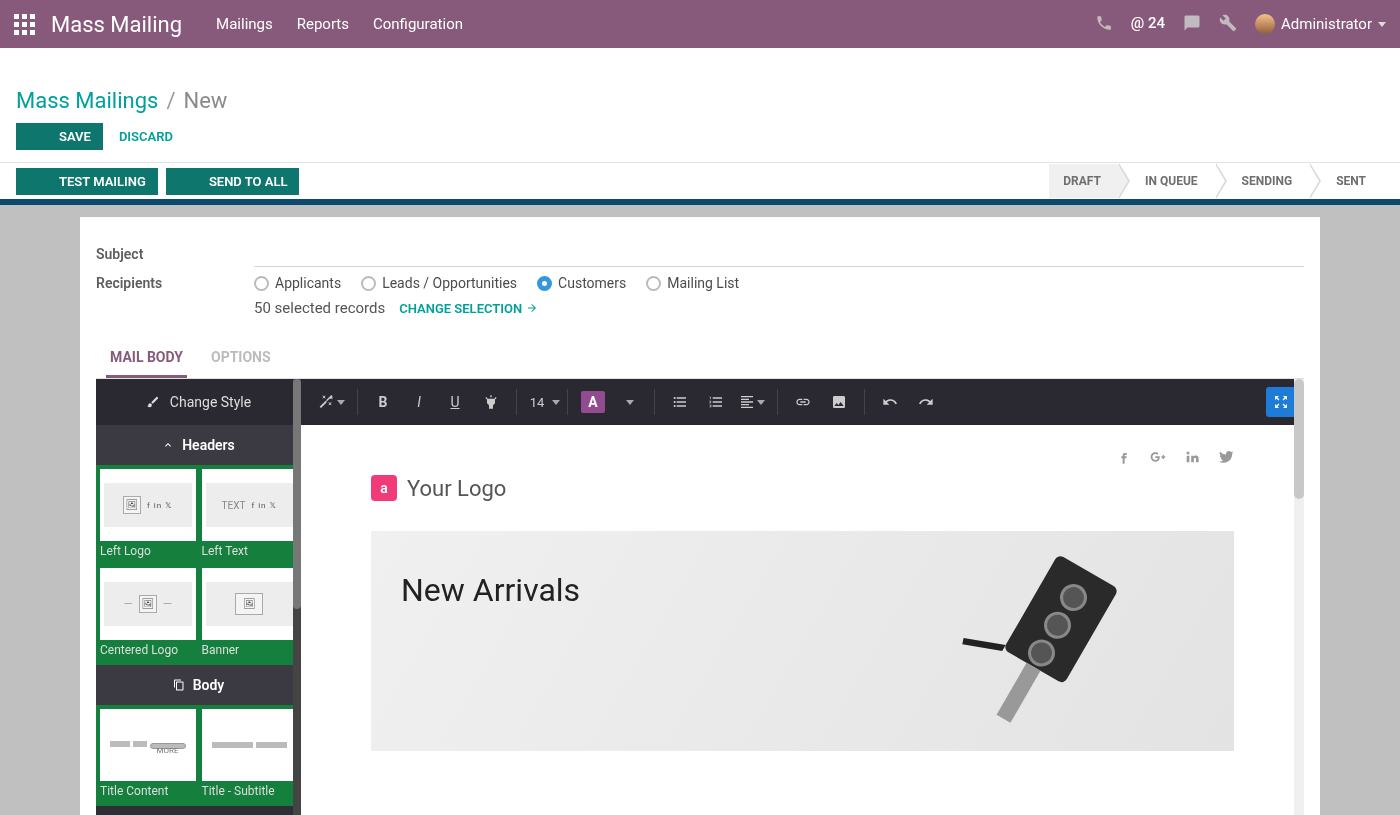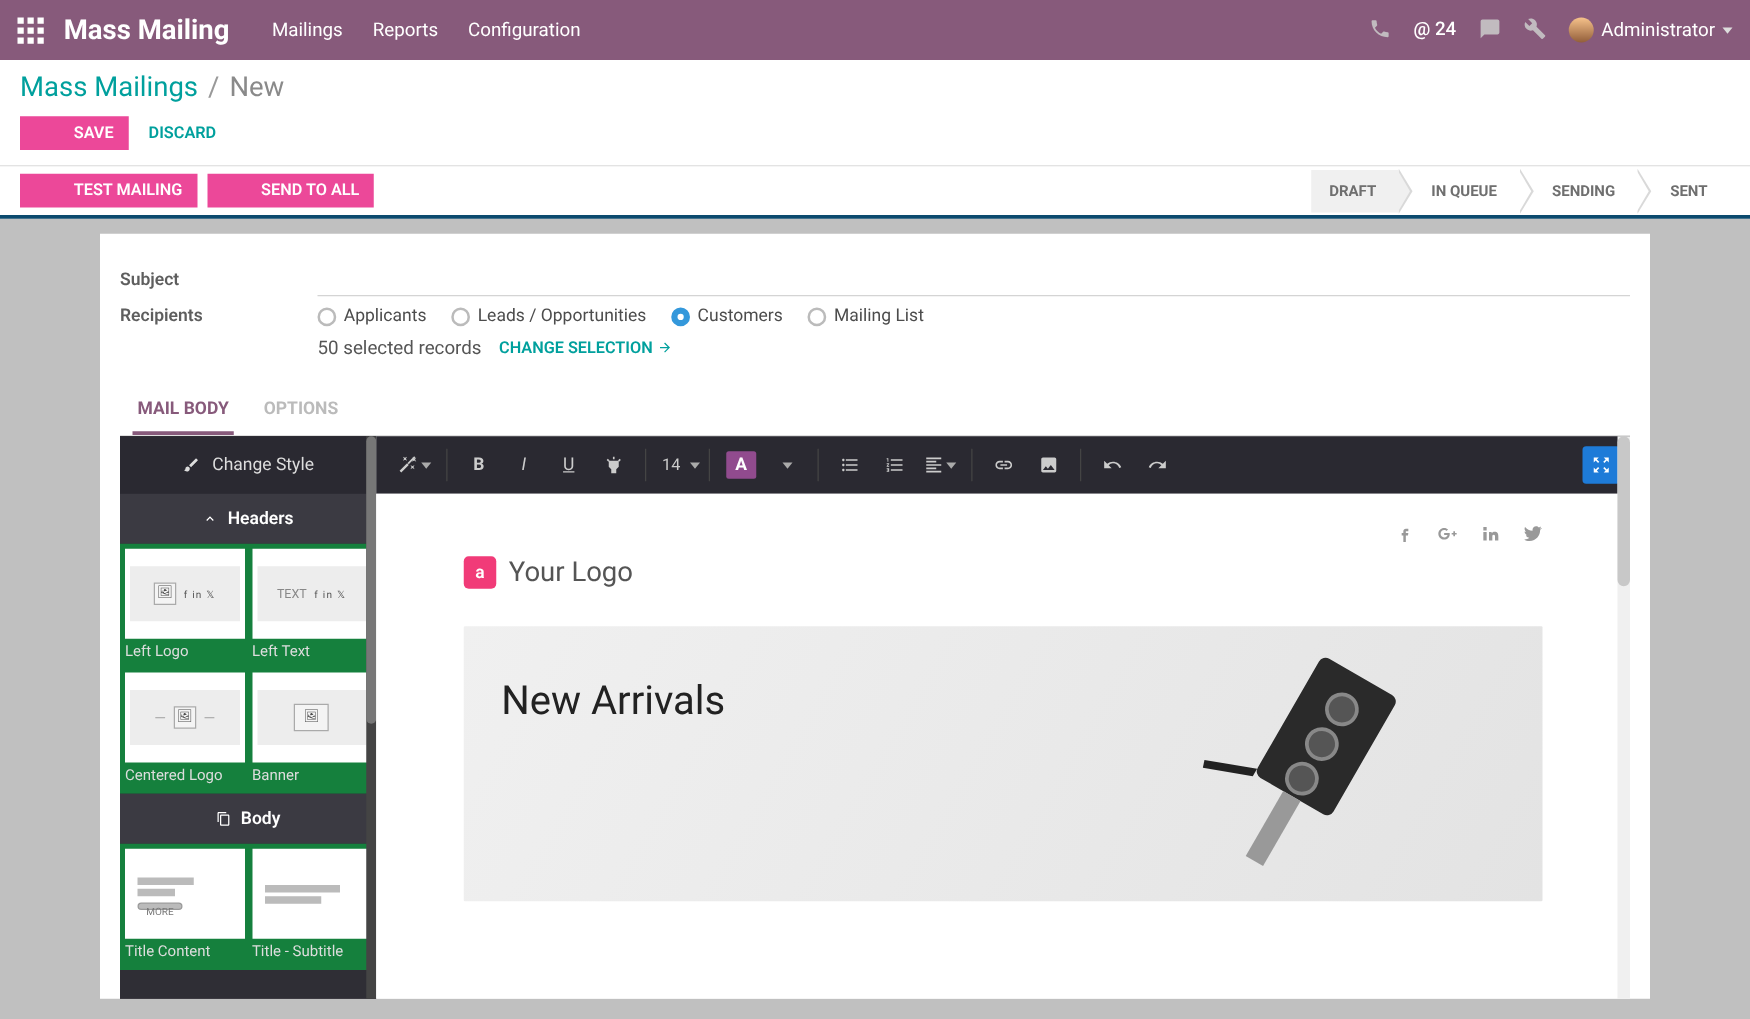--- a/index.html
+++ b/index.html
@@ -2,43 +2,43 @@
 <html><head>
 <meta charset="utf-8">
 <style>
 * { margin: 0; padding: 0; box-sizing: border-box; font-family: -apple-system, BlinkMacSystemFont, "Segoe UI", Roboto, "Helvetica Neue", Arial, sans-serif; }
 body { background: #c0c0c0; width: 1400px; height: 815px; overflow: hidden; font-size: 14px; color: #4c4c4c; }
 
 
 .topbar { background: #875A7B; height: 48px; display: flex; align-items: center; padding: 0 14px; color: #fff; }
 .apps-grid { display: grid; grid-template-columns: repeat(3, 5px); grid-template-rows: repeat(3, 5px); gap: 3px; margin-right: 16px; cursor: pointer; }
 .apps-grid div { background: #fff; }
-.app-name { font-size: 22px; font-weight: 700; margin-right: 34px; }
+.app-name { font-size: 22px; font-weight: 400; margin-right: 34px; }
 .nav-links { display: flex; gap: 24px; }
 .nav-links span { font-size: 15px; cursor: pointer; }
 .topbar-right { margin-left: auto; display: flex; align-items: flex-start; gap: 18px; font-size: 15px; }
 .topbar-right .ico { width: 18px; height: 18px; fill: #ccc; cursor: pointer; opacity: 0.85; }
 .at-count { display: flex; align-items: center; gap: 2px; font-weight: 500; }
 .user-chip { display: flex; align-items: center; gap: 6px; cursor: pointer; }
 .avatar { width: 20px; height: 20px; border-radius: 50%; background: linear-gradient(#f6c28b, #925e3a); }
 .caret-down { width: 0; height: 0; border-left: 4px solid transparent; border-right: 4px solid transparent; border-top: 5px solid #ddd; }
 
 
 .header-area { background: #fff; padding: 10px 16px 12px; border-bottom: 1px solid #e3e3e3; }
-.breadcrumb { display: flex; align-items: flex-end; gap: 8px; font-size: 22px; margin-bottom: 10px; }
+.breadcrumb { display: flex; align-items: flex-end; gap: 8px; font-size: 22px; margin-bottom: 10px; margin-top: 30px; }
 .breadcrumb .bc-root { color: #00A09D; }
 .breadcrumb .bc-sep { color: #999; }
 .breadcrumb .bc-cur { color: #8a8a8a; }
 .btn { display: inline-flex; align-items: center; padding: 6px 12px; font-size: 13px; font-weight: 600; border: none; cursor: pointer; text-transform: uppercase; }
-.btn-primary { background: #ec4899; color: #fff; padding-left: 43px; }
+.btn-primary { background: #0f766e; color: #fff; padding-left: 43px; }
 .btn-link { background: transparent; color: #00A09D; padding: 6px 8px; }
 .btn-row { display: flex; gap: 8px; align-items: center; }
 
 
-.statusbar-row { background: #fff; height: 42px; border-bottom: 3px solid #0c4a6e; display: flex; align-items: center; padding: 0 16px; gap: 35px; }
+.statusbar-row { background: #fff; height: 42px; border-bottom: 6px solid #0c4a6e; display: flex; align-items: center; padding: 0 16px; gap: 35px; }
 .statusbar-spacer { flex: 1; }
 .status-steps { display: flex; align-items: stretch; height: 34px; }
 .step { position: relative; display: flex; align-items: center; padding: 0 18px 0 26px; font-size: 12px; font-weight: 700; color: #6f6f6f; background: #fff; }
 .step.active { background: #f0f0f0; }
 .step:first-child { padding-left: 14px; }
 .step::after { content: ""; position: absolute; right: -9px; top: 0; width: 0; height: 0; border-top: 17px solid transparent; border-bottom: 17px solid transparent; border-left: 10px solid #fff; z-index: 2; }
 .step.active::after { border-left-color: #f0f0f0; }
 .step::before { content: ""; position: absolute; right: -11px; top: -1px; width: 0; height: 0; border-top: 18px solid transparent; border-bottom: 18px solid transparent; border-left: 11px solid #d9d9d9; z-index: 1; }
 .step:last-child::after, .step:last-child::before { display: none; }
 
@@ -71,21 +71,21 @@
 .section-hdr svg { width: 12px; height: 12px; fill: #fff; }
 .blocks { display: grid; grid-template-columns: 1fr 1fr; gap: 6px; padding: 4px; background: #15803d; }
 .block { cursor: pointer; }
 .block-thumb { background: #fff; height: 72px; padding: 4px; display: flex; align-items: center; justify-content: center; }
 .thumb-inner { background: #ededed; width: 100%; height: 44px; position: relative; display:flex; align-items:center; justify-content:center; gap:6px; }
 .block-label { color: #ddd; font-size: 12px; padding: 3px 0 4px; }
 .mini-img { width:18px; height:18px; border:1px solid #aaa; display:flex; align-items:center; justify-content:center; background:#f4f4f4;}
 .mini-img::after { content:'🖼'; font-size:10px; line-height:1; }
 .mini-txt { font-size:10px; color:#888; font-weight:400; }
 .mini-soc { font-size:8px; color:#555; letter-spacing:1px; }
-.mini-bars { display:flex; flex-direction:column; gap:3px; padding:6px; width:100%; }
+.mini-bars { display:flex; gap:3px; padding:6px; width:100%; }
 .mini-bars div { height:6px; background:#bbb; }
 .more-pill { font-size:8px; padding:2px 6px; border:1px solid #999; border-radius:8px; color:#777; align-self:flex-start; margin-top:2px;}
 
 .editor-main { flex: 1; display: flex; flex-direction: column; background: #fff; position: relative; }
 .toolbar { height: 46px; background: #2a2931; display: flex; align-items: center; gap: 2px; padding: 0 14px; }
 .tb-btn { width: 34px; height: 30px; display: flex; align-items: center; justify-content: center; color: #ccc; cursor: pointer; font-size: 14px; }
 .tb-btn svg { width: 16px; height: 16px; fill: #ccc; }
 .tb-sep { width: 1px; height: 26px; background: #444; margin: 0 6px; }
 .tb-color { width: 24px; height: 22px; background: #914b8e; color: #fff; display:flex; align-items:center; justify-content:center; font-weight:700; border-radius:2px; }
 .tb-fs { color:#ccc; font-size:13px; padding:0 6px; }

